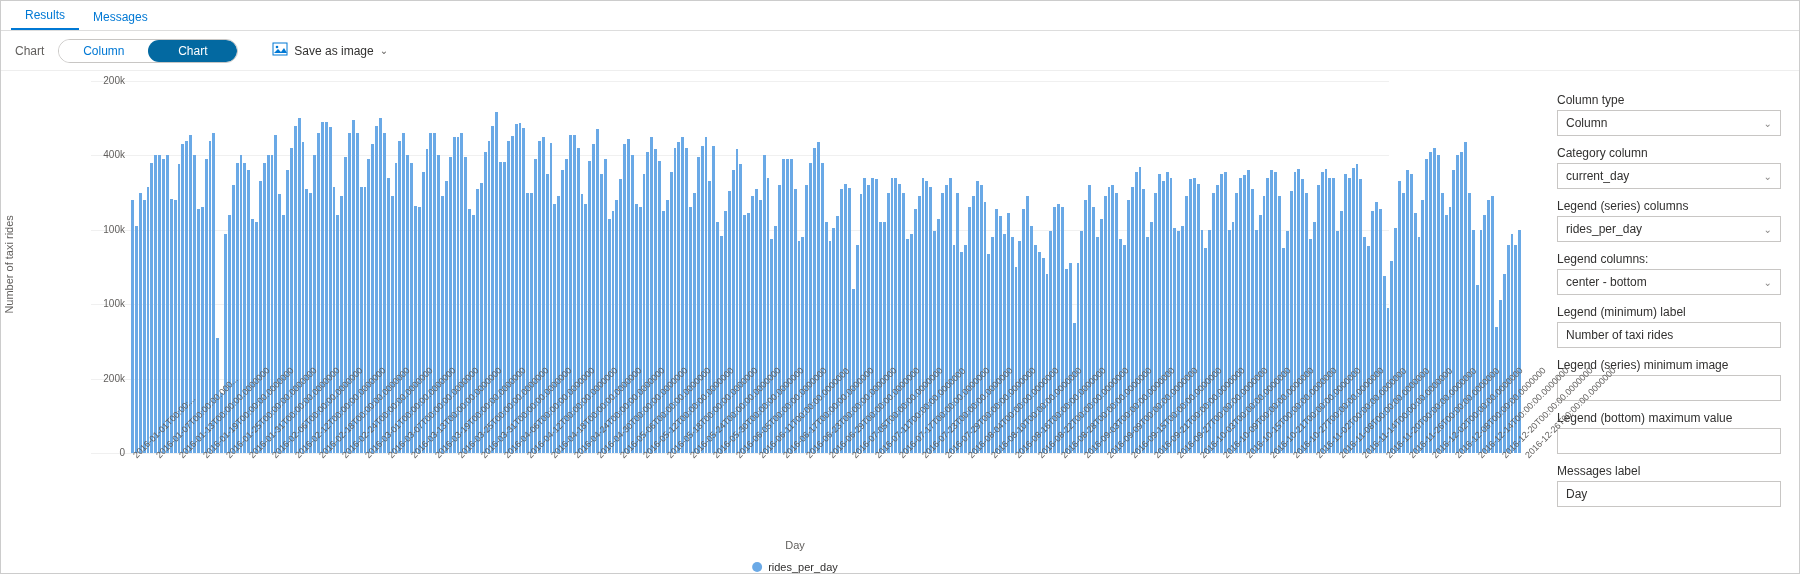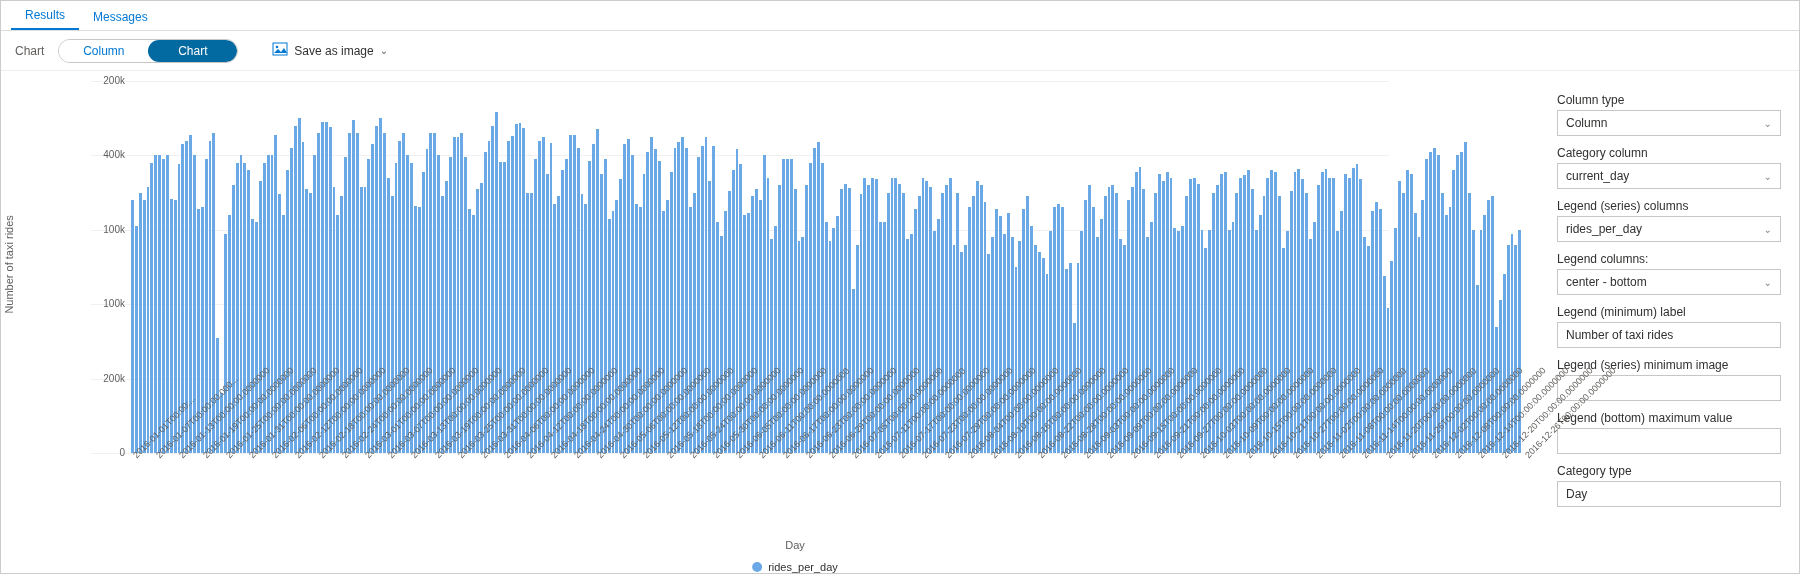--- a/index.html
+++ b/index.html
@@ -725,18 +725,18 @@
     <div class="side-label">Legend (series) minimum image</div>
     <div class="side-inp">
       <span></span>
     </div>
 
     <div class="side-label">Legend (bottom) maximum value</div>
     <div class="side-inp">
       <span></span>
     </div>
 
-    <div class="side-label">Category type</div>
+    <div class="side-label">Messages label</div>
     <div class="side-inp">
       <span>Day</span>
     </div>
   </div>
 </div>
 
 </body></html>

